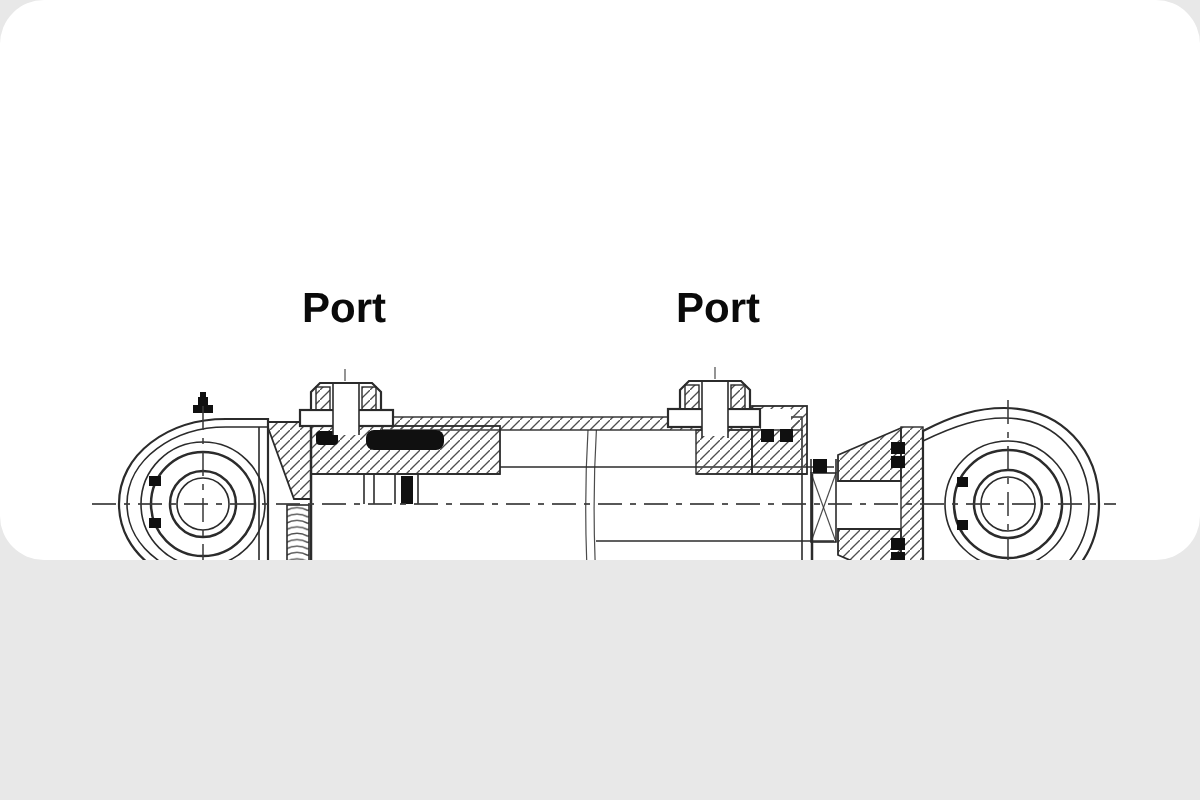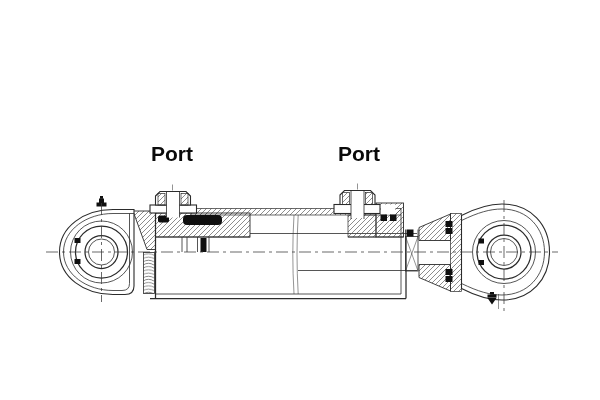--- a/index.html
+++ b/index.html
@@ -7,23 +7,24 @@
     --line:#2b2b2b;
     --hatch:#4f4f4f;
     --seal:#101010;
     --centerline:#3a3a3a;
     --text:#0a0a0a;
   }
   html,body{margin:0;padding:0;}
   body{background:#e8e8e8;font-family:"Liberation Sans",sans-serif;}
   .screenshot{
     position:relative;
-    width:600px;height:400px;
+    width:600px;height:280px;
     background:var(--background);
     overflow:hidden;
+    border-radius:22px;
   }
   svg{display:block;}
   .ol{fill:none;stroke:var(--line);stroke-width:1.25;}
   .ol-thin{fill:none;stroke:var(--line);stroke-width:0.8;}
   .ol-hair{fill:none;stroke:var(--line);stroke-width:0.6;opacity:.85;}
   .white{fill:var(--background);stroke:var(--line);stroke-width:1.1;}
   .whitenl{fill:var(--background);stroke:none;}
   .seal{fill:var(--seal);stroke:none;}
   .hatched{fill:url(#hatch);stroke:var(--line);stroke-width:0.9;}
   .hatched-thin{fill:url(#hatch);stroke:var(--line);stroke-width:0.7;}

